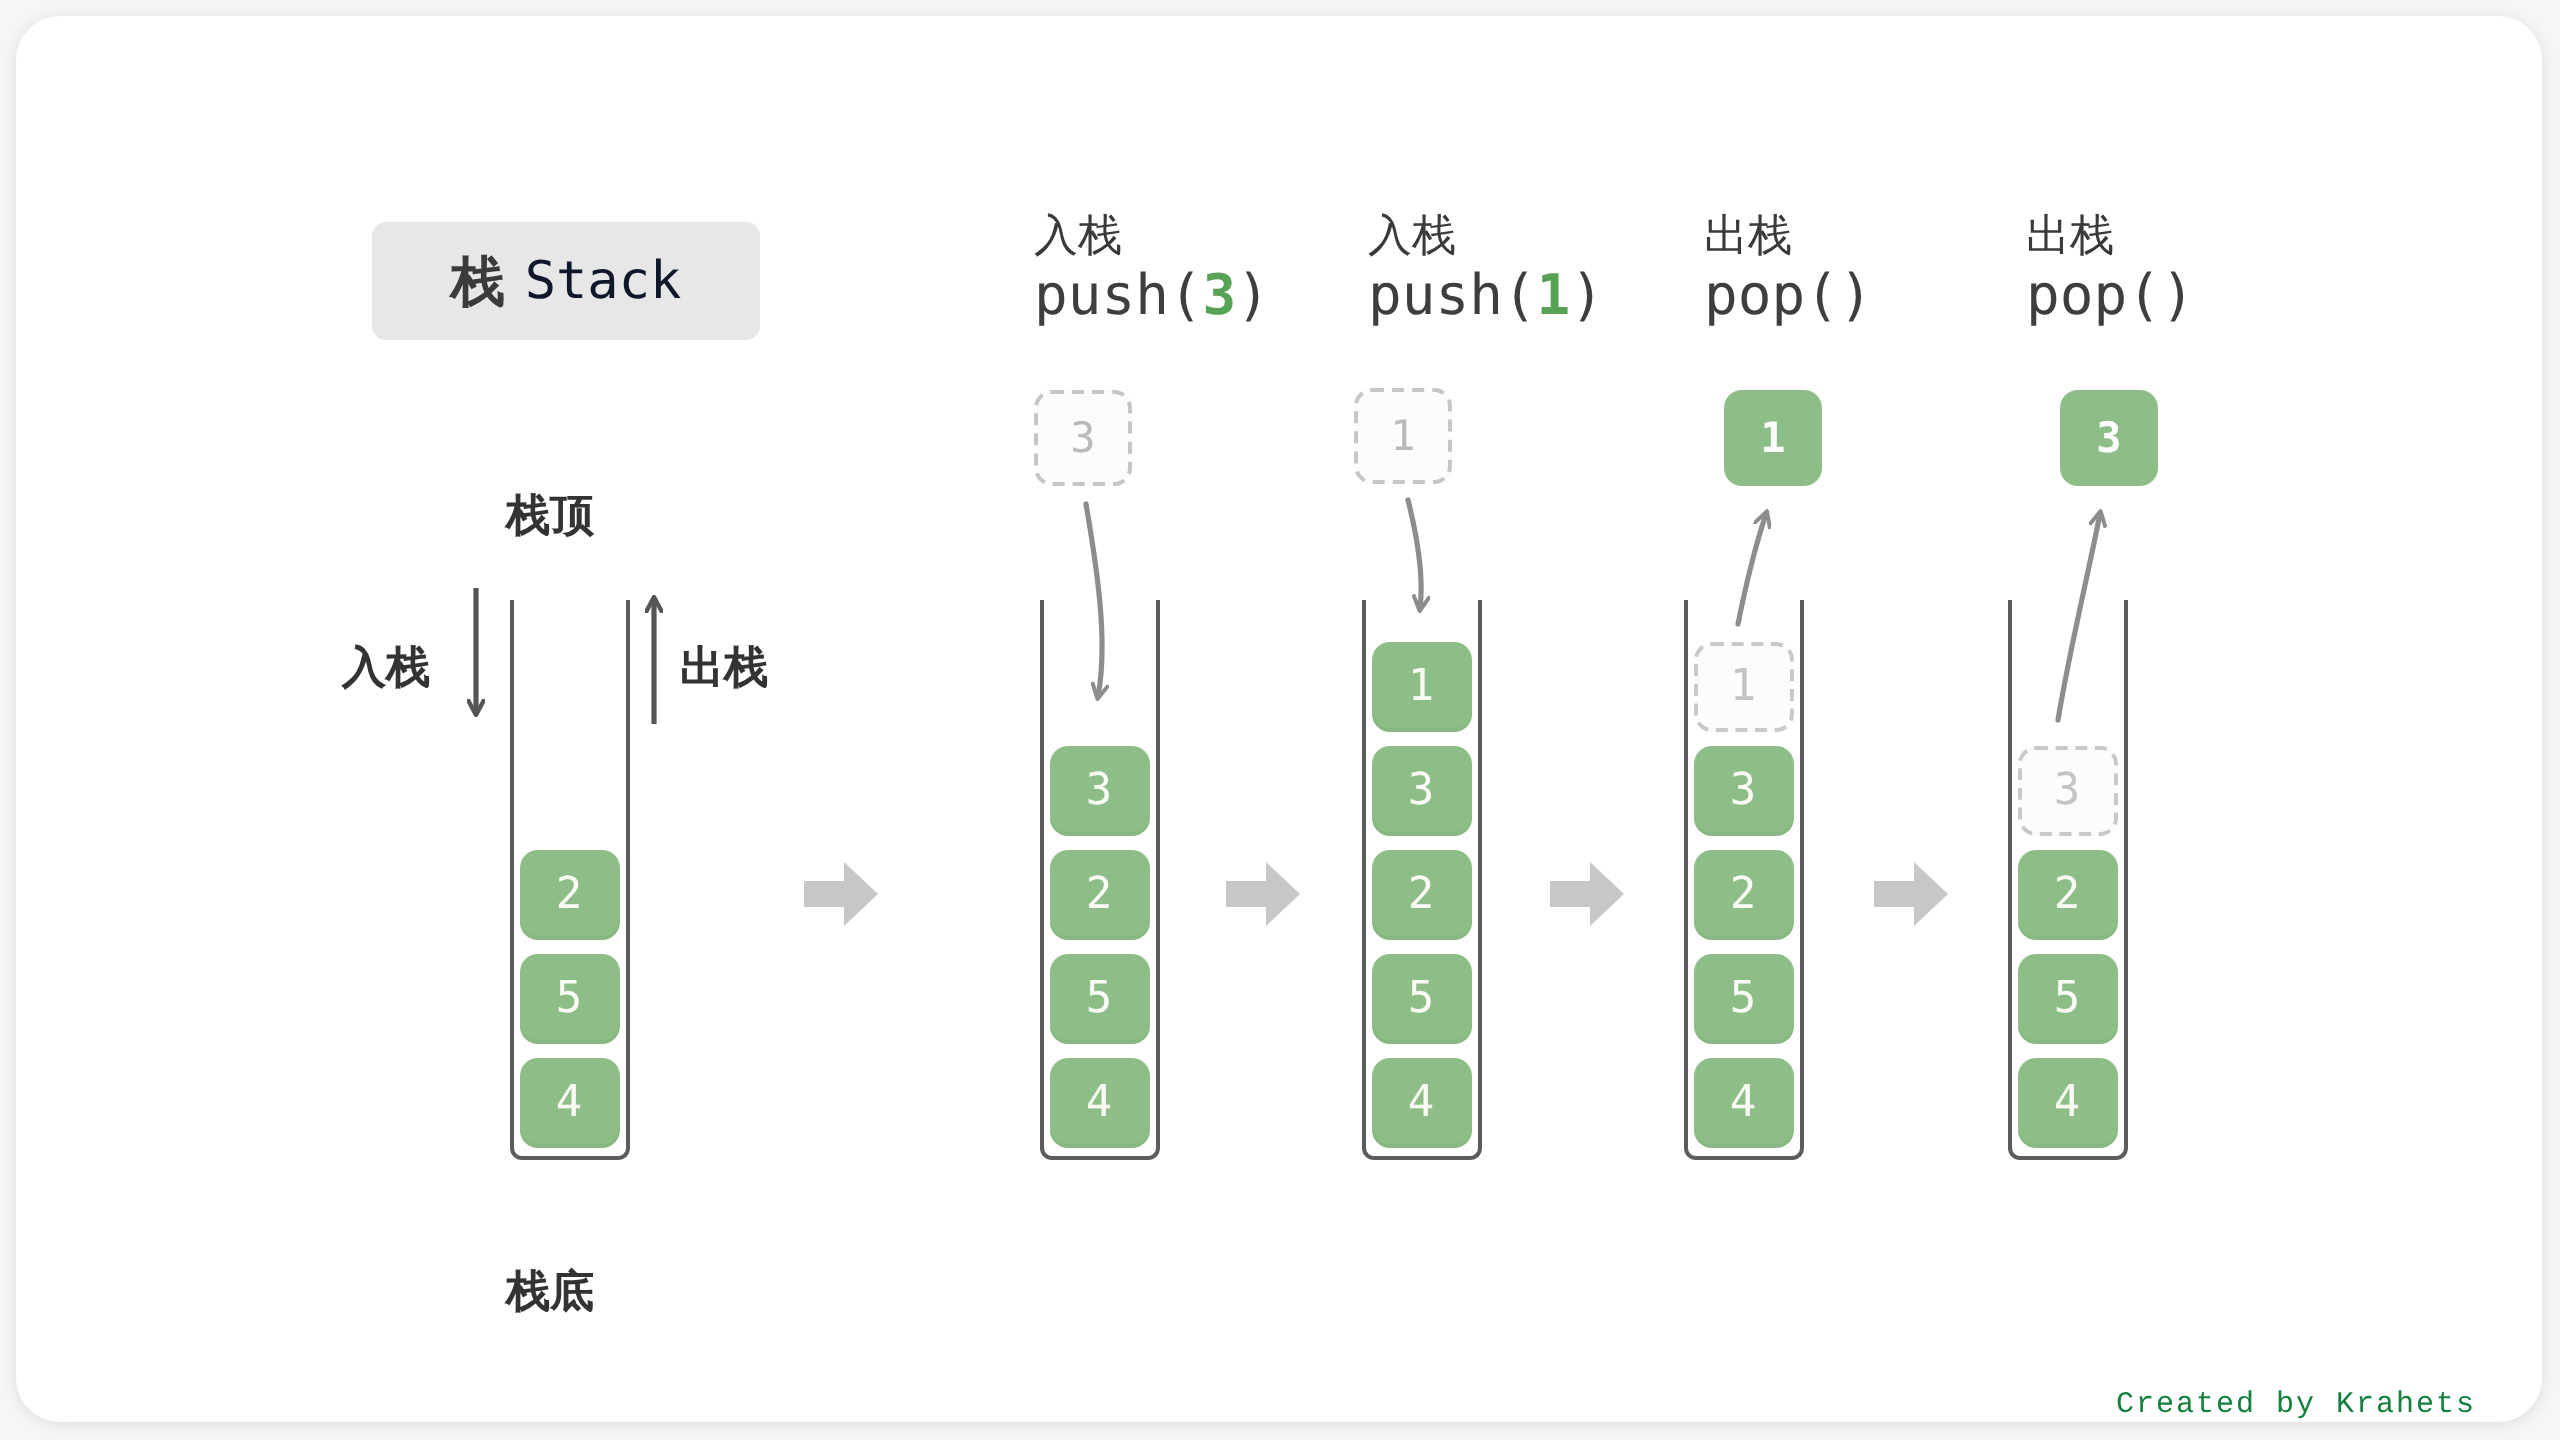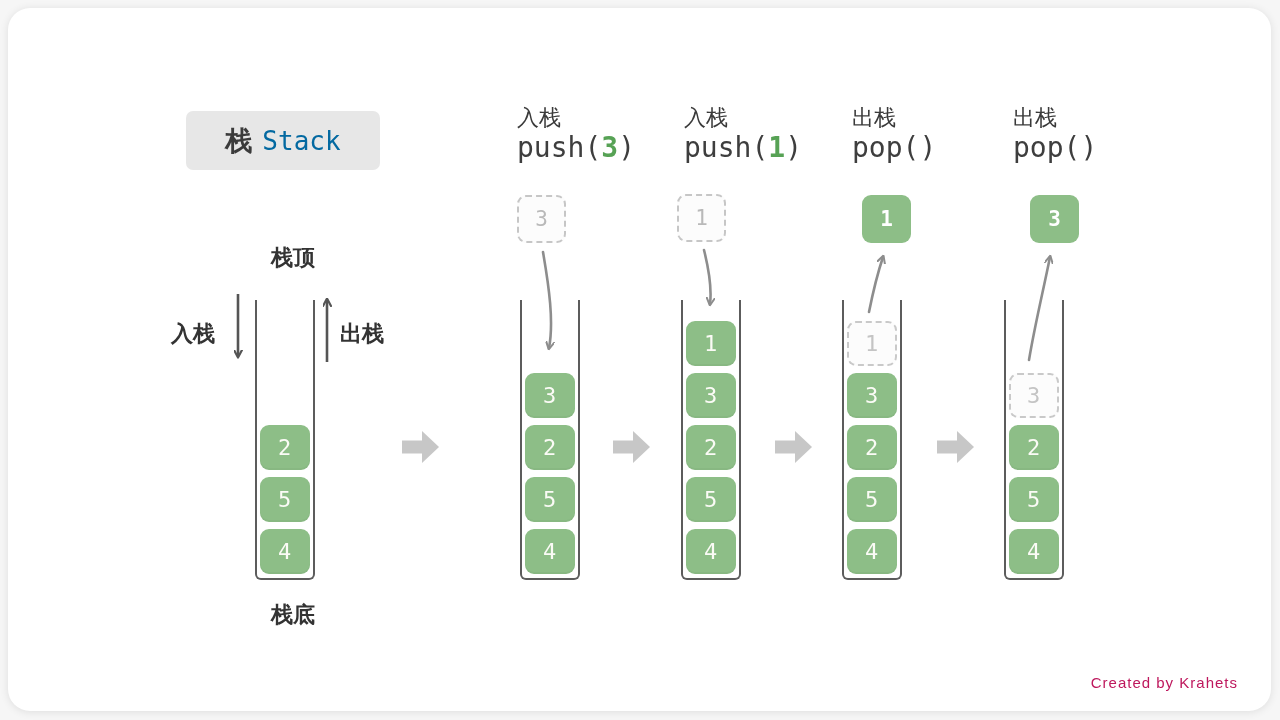--- a/index.html
+++ b/index.html
@@ -1,48 +1,48 @@
 <!DOCTYPE html>
 <html><head>
 <meta charset="utf-8">
 <style>
   html,body{margin:0;padding:0;background:#f6f6f6;}
   .canvas{position:relative;width:1280px;height:720px;font-family:"Liberation Sans",sans-serif;overflow:hidden;background:#f6f6f6;}
   .card{position:absolute;left:8px;top:8px;width:1263px;height:703px;background:#ffffff;border-radius:22px;box-shadow:0 1px 8px rgba(0,0,0,0.10);}
   .title-box{position:absolute;left:186px;top:111px;width:194px;height:59px;background:#e7e7e7;border-radius:7px;display:flex;align-items:center;justify-content:center;gap:10px;color:#3b3b3b;}
   .title-box .cjk{font-size:27px;font-weight:700;}
-  .title-box .latin{font-family:"DejaVu Sans Mono",monospace;font-size:26px;color:#0369a1;}
+  .title-box .latin{font-family:"DejaVu Sans Mono",monospace;font-size:26px;color:#0f172a;}
   .cjk-label{position:absolute;font-size:22px;font-weight:700;color:#333;white-space:nowrap;}
-  .center60{width:62px;text-align:right;}
+  .center60{width:62px;text-align:left;}
   .stack-container{position:absolute;top:300px;width:60px;height:280px;border-left:2px solid #5c5c5c;border-right:2px solid #5c5c5c;border-bottom:2px solid #5c5c5c;border-radius:0 0 6px 6px;box-sizing:border-box;background:#fff;}
   .item{position:absolute;left:3px;width:50px;height:45px;border-radius:9px;background:#8dbe87;color:#fbfbf6;display:flex;align-items:center;justify-content:center;font-family:"DejaVu Sans Mono",monospace;font-size:22px;box-shadow:inset 0 -2px 0 rgba(0,0,0,0.03);}
   .item.ghost{background:#fcfcfc;border:2px dashed #c9c9c9;color:#c4c4c4;box-sizing:border-box;box-shadow:none;}
   .float-box{position:absolute;width:49px;height:48px;border-radius:9px;display:flex;align-items:center;justify-content:center;font-family:"DejaVu Sans Mono",monospace;font-size:21px;box-sizing:border-box;}
   .float-box.dashed{background:#fcfcfc;border:2px dashed #c6c6c6;color:#b9b9b9;}
   .float-box.solid{background:#8dbe87;color:#ffffff;font-weight:700;}
   .col-header{position:absolute;top:104px;color:#3a3a3a;}
   .col-header .op{font-size:22px;line-height:28px;}
   .col-header .code{font-family:"DejaVu Sans Mono",monospace;font-size:28px;line-height:32px;color:#3e3e3e;}
   .col-header .code .arg{color:#57a255;font-weight:700;}
-  .watermark{position:absolute;right:42px;top:674px;font-family:Liberation Sans, sans-serif;font-size:15px;letter-spacing:1px;color:#be185d;}
+  .watermark{position:absolute;right:42px;top:694px;font-family:Liberation Mono, monospace;font-size:15px;letter-spacing:1px;color:#15803d;}
   svg.overlay{position:absolute;left:0;top:0;pointer-events:none;}
 </style>
 </head>
 <body>
 
 <div class="canvas">
   <div class="card"></div>
 
   <div class="title-box">
     <span class="cjk">栈</span>
     <span class="latin">Stack</span>
   </div>
 
   <div class="cjk-label center60" style="left:253px;top:243px;">栈顶</div>
-  <div class="cjk-label center60" style="left:253px;top:600px;">栈底</div>
+  <div class="cjk-label center60" style="left:253px;top:631px;">栈底</div>
   <div class="cjk-label" style="left:171px;top:319px;">入栈</div>
   <div class="cjk-label" style="left:340px;top:319px;">出栈</div>
 
   <div id="columns">
       <div class="stack-container" style="left: 254.5px;">
         <div class="item" style="bottom: 4px;">4</div>
         <div class="item" style="bottom: 56px;">5</div>
         <div class="item" style="bottom: 108px;">2</div>
       </div>
       <div class="stack-container" style="left: 519.5px;">

